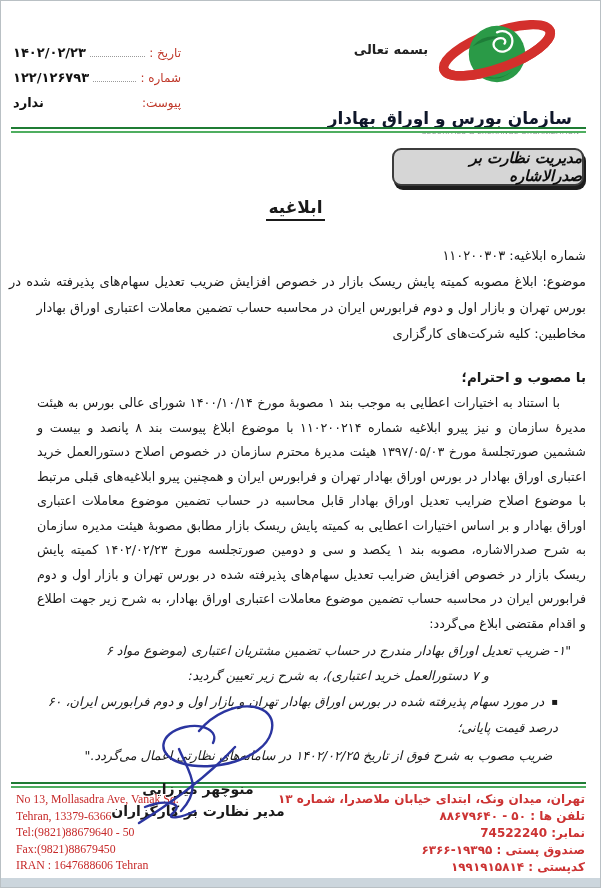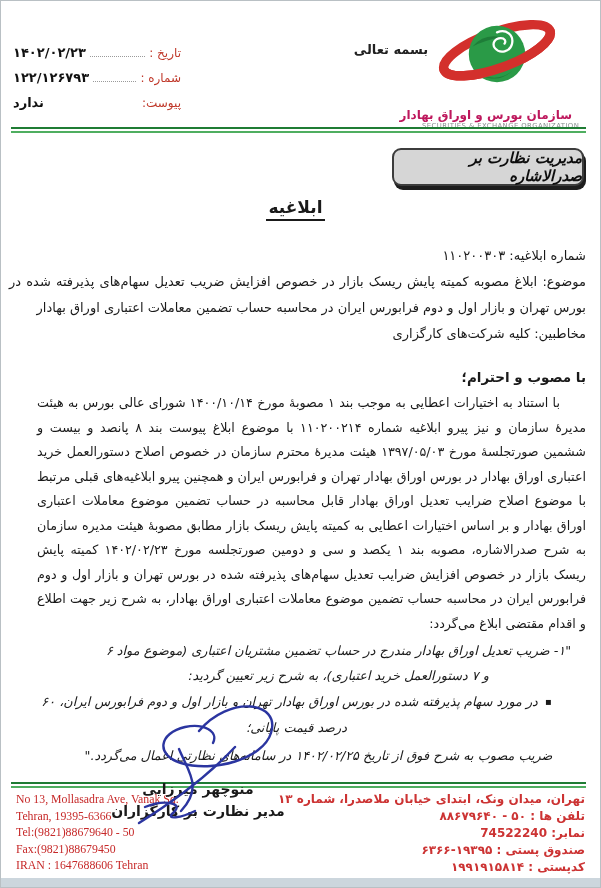--- a/index.html
+++ b/index.html
@@ -17,21 +17,21 @@
     font-size:13px; font-weight:bold; color:#222; direction:rtl; text-align:center;
   }
   .header-fields{ position:absolute; top:44px; left:12px; width:168px; direction:rtl; }
   .hf-row{ display:flex; align-items:baseline; margin-bottom:10px; }
   .hf-label{ color:#c0392b; font-size:12px; white-space:nowrap; }
   .hf-dots{ flex:1; border-bottom:1.5px dotted #9a9a9a; margin:0 4px; height:9px; }
   .hf-dots.nodots{ border-bottom:none; }
   .hf-value{ font-size:13px; font-weight:bold; color:#111; white-space:nowrap; }
   .logo-block{ position:absolute; top:6px; right:28px; width:150px; text-align:center; }
   .logo-svg{ display:block; margin:0 auto; }
-  .org-fa{ font-size:12px; font-weight:bold; color:#be185d; direction:rtl; margin-top:7px; white-space:nowrap; }
+  .org-fa{ font-size:17px; font-weight:bold; color:#0f172a; direction:rtl; margin-top:7px; white-space:nowrap; }
   .org-en{ font-size:6.9px; color:#8a9292; letter-spacing:.4px; margin-top:0; white-space:nowrap;text-align:center; }
   .rule{ position:absolute; left:10px; right:14px; height:2px;
          border-top:2.5px solid #1f7c34; border-bottom:2px solid #4fae60; background:#fff; }
   .rule-top{ top:126px; }
   .rule-bottom{ top:781px; }
   .badge{
     position:absolute; top:147px; right:16px; width:188px; height:34px;
     background:#d6d6d6; border:2px solid #3c3c3c; border-radius:9px;
     box-shadow:2px 4px 0 #1d1d1d;
     display:flex; align-items:center; justify-content:center;
@@ -41,21 +41,21 @@
   .letter-flow{ position:absolute; top:196px; left:4px; right:14px; direction:rtl; font-size:13px; }
   .title-row{ text-align:center; margin-bottom:22px; }
   .title{ display:inline-block; font-size:17px; font-weight:bold; border-bottom:2px solid #1a1a1a; padding:0 3px 2px; }
   .meta-number{ line-height:26px; }
   .meta-subject{ text-align:justify; line-height:26px; margin-left:4px; }
   .meta-audience{ line-height:26px; }
   .salutation{ margin-top:22px; font-weight:bold; font-size:13.5px; }
   .body-par{ margin-top:6px; text-align:justify; line-height:24.5px; padding-left:32px;
              text-indent:26px; font-size:12.7px; }
   .clause1{ font-style:italic; margin:2px 14px 0 100px; text-align:center; line-height:25px; font-size:12.8px; }
-  .bullet-line{ font-style:italic; margin:1px 28px 0 30px; text-align:center; line-height:25px; font-size:12.8px; }
+  .bullet-line{ font-style:italic; margin:1px 28px 0 30px; text-align:right; line-height:25px; font-size:12.8px; }
   .bullet-icon{ font-style:normal; font-size:10px; position:relative; top:-1px; margin-left:3px; }
   .closing{ font-style:italic; margin-top:3px; text-align:center; padding-left:46px; line-height:25px; font-size:12.8px; }
   
   .sig-text{ position:absolute; top:733px; left:107px; width:180px; z-index:4;
              direction:rtl; text-align:center; font-weight:bold; font-size:14px; line-height:22px;margin-top:44px; }
   .sig-svg{ position:absolute; top:690px; left:82px; z-index:5; pointer-events:none; }
   
   .footer{ position:absolute; top:790px; left:15px; right:15px; display:flex; justify-content:space-between; }
   .footer-en{ direction:ltr; text-align:left; color:#c62828;
               font-family:"Liberation Serif", serif; font-size:11.8px; line-height:16.5px; }
@@ -136,21 +136,21 @@
       <path d="M96,58 C106,82 120,96 98,120"></path>
       <path d="M62,116 C82,108 102,112 90,122 C82,129 98,127 112,120"></path>
     </g>
   </svg>
 
   <div class="rule rule-bottom"></div>
 
   <div class="footer">
     <div class="footer-en">
       <div>No 13, Mollasadra Ave, Vanak Sq.</div>
-      <div>Tehran, 19395-6366</div>
+      <div>Tehran, 13379-6366</div>
       <div>Tel:(9821)88679640 - 50</div>
       <div>Fax:(9821)88679450</div>
       <div>IRAN : 1647688606 Tehran</div>
     </div>
     <div class="footer-fa">
       <div>تهران، میدان ونک، ابتدای خیابان ملاصدرا، شماره ۱۳</div>
       <div>تلفن ها : ۵۰ - ۸۸۶۷۹۶۴۰</div>
       <div>نمابر: 74522240</div>
       <div>صندوق پستی : ۱۹۳۹۵-۶۳۶۶</div>
       <div>کدپستی : ۱۹۹۱۹۱۵۸۱۴</div>

